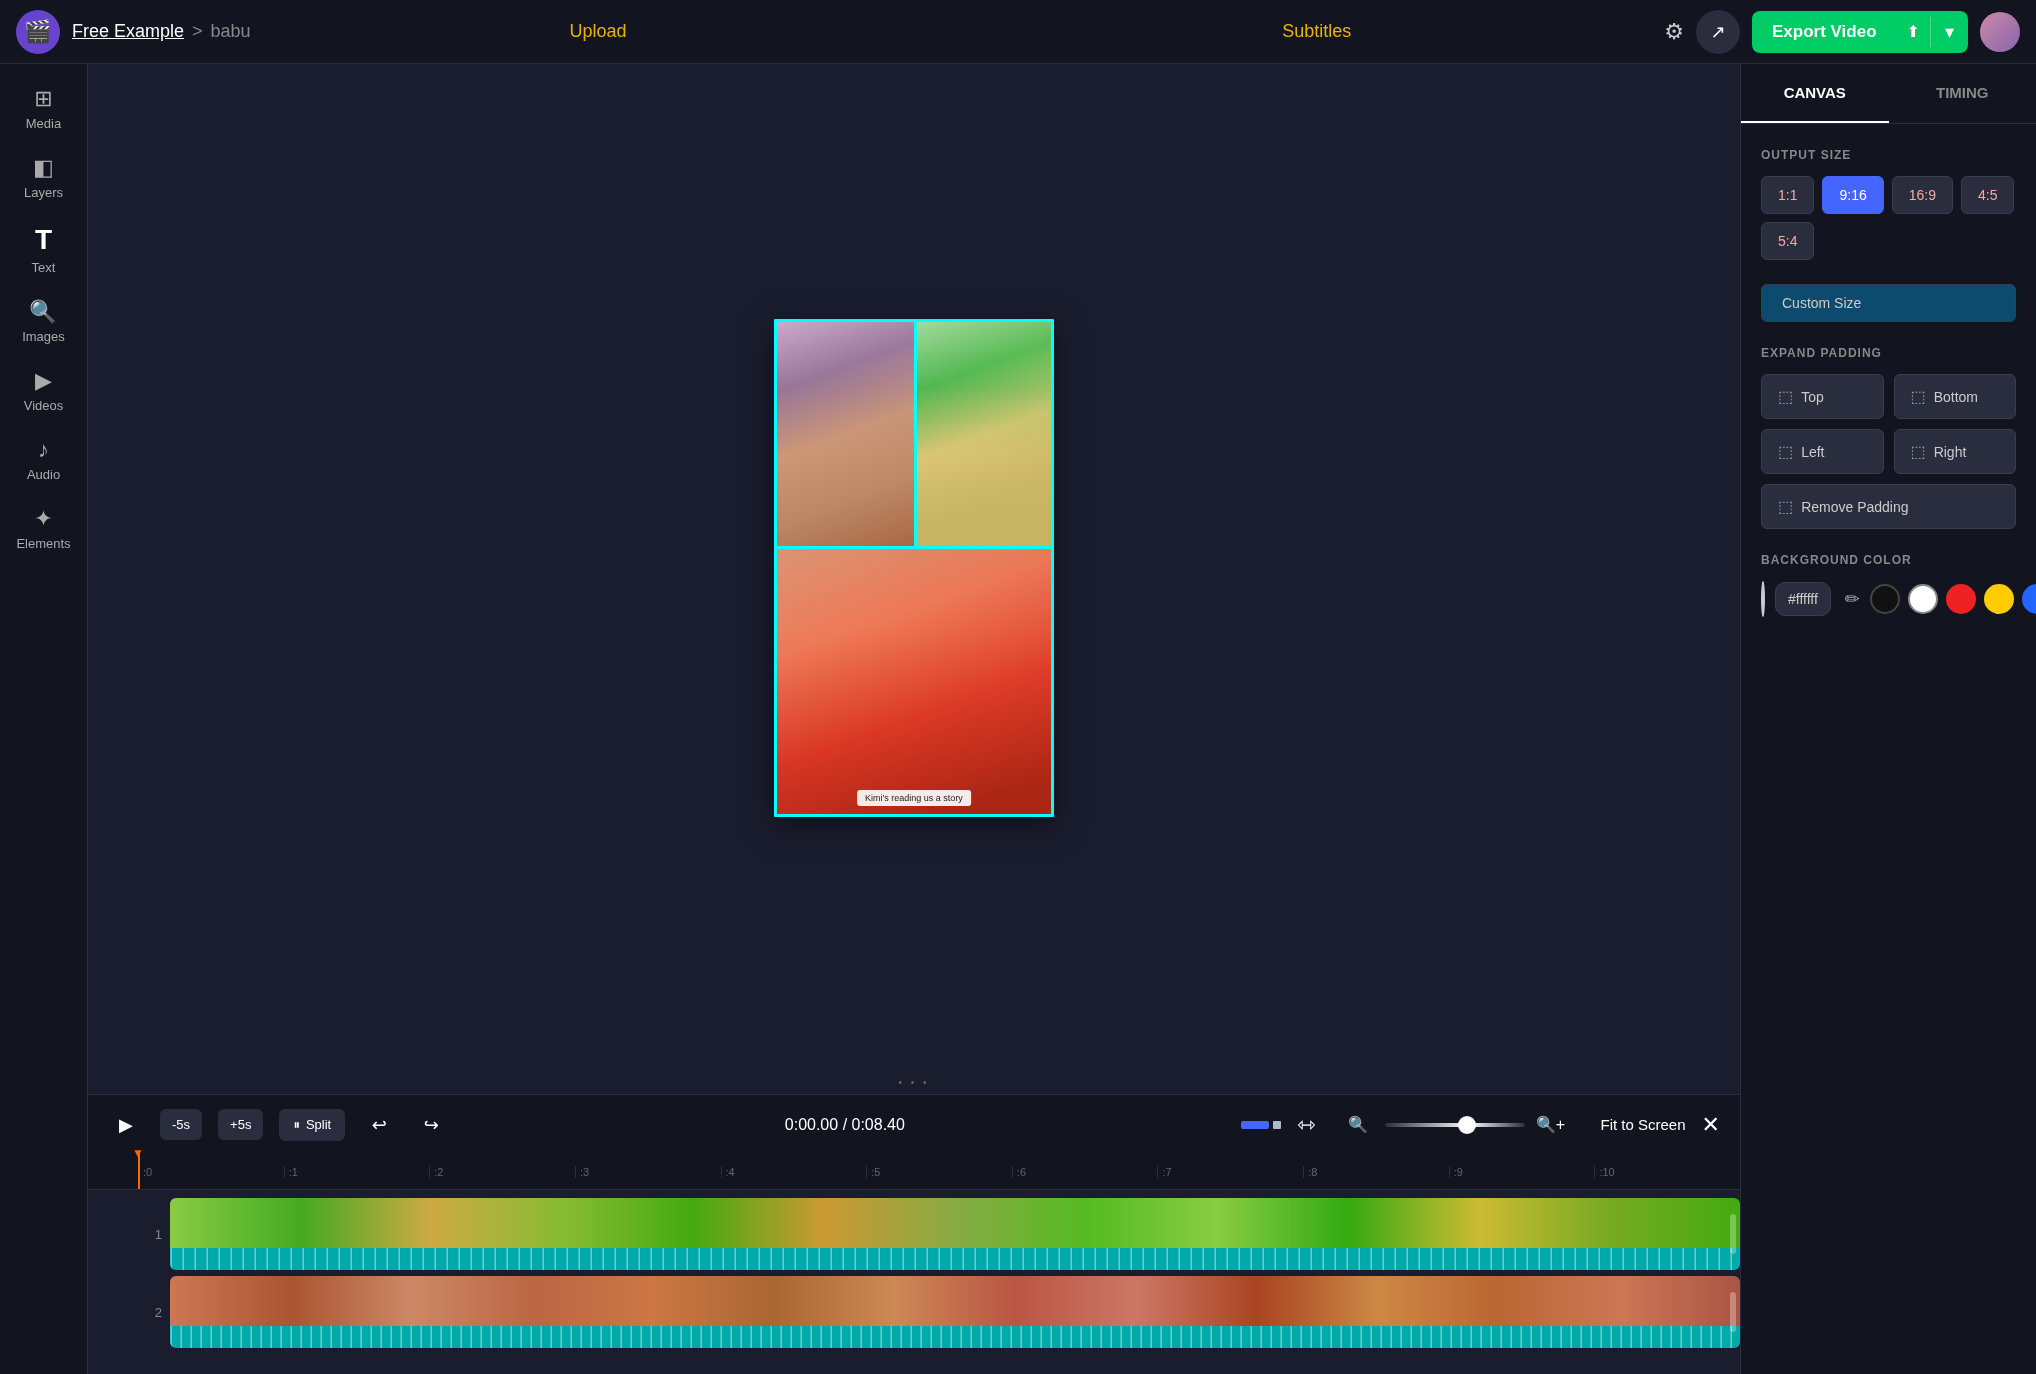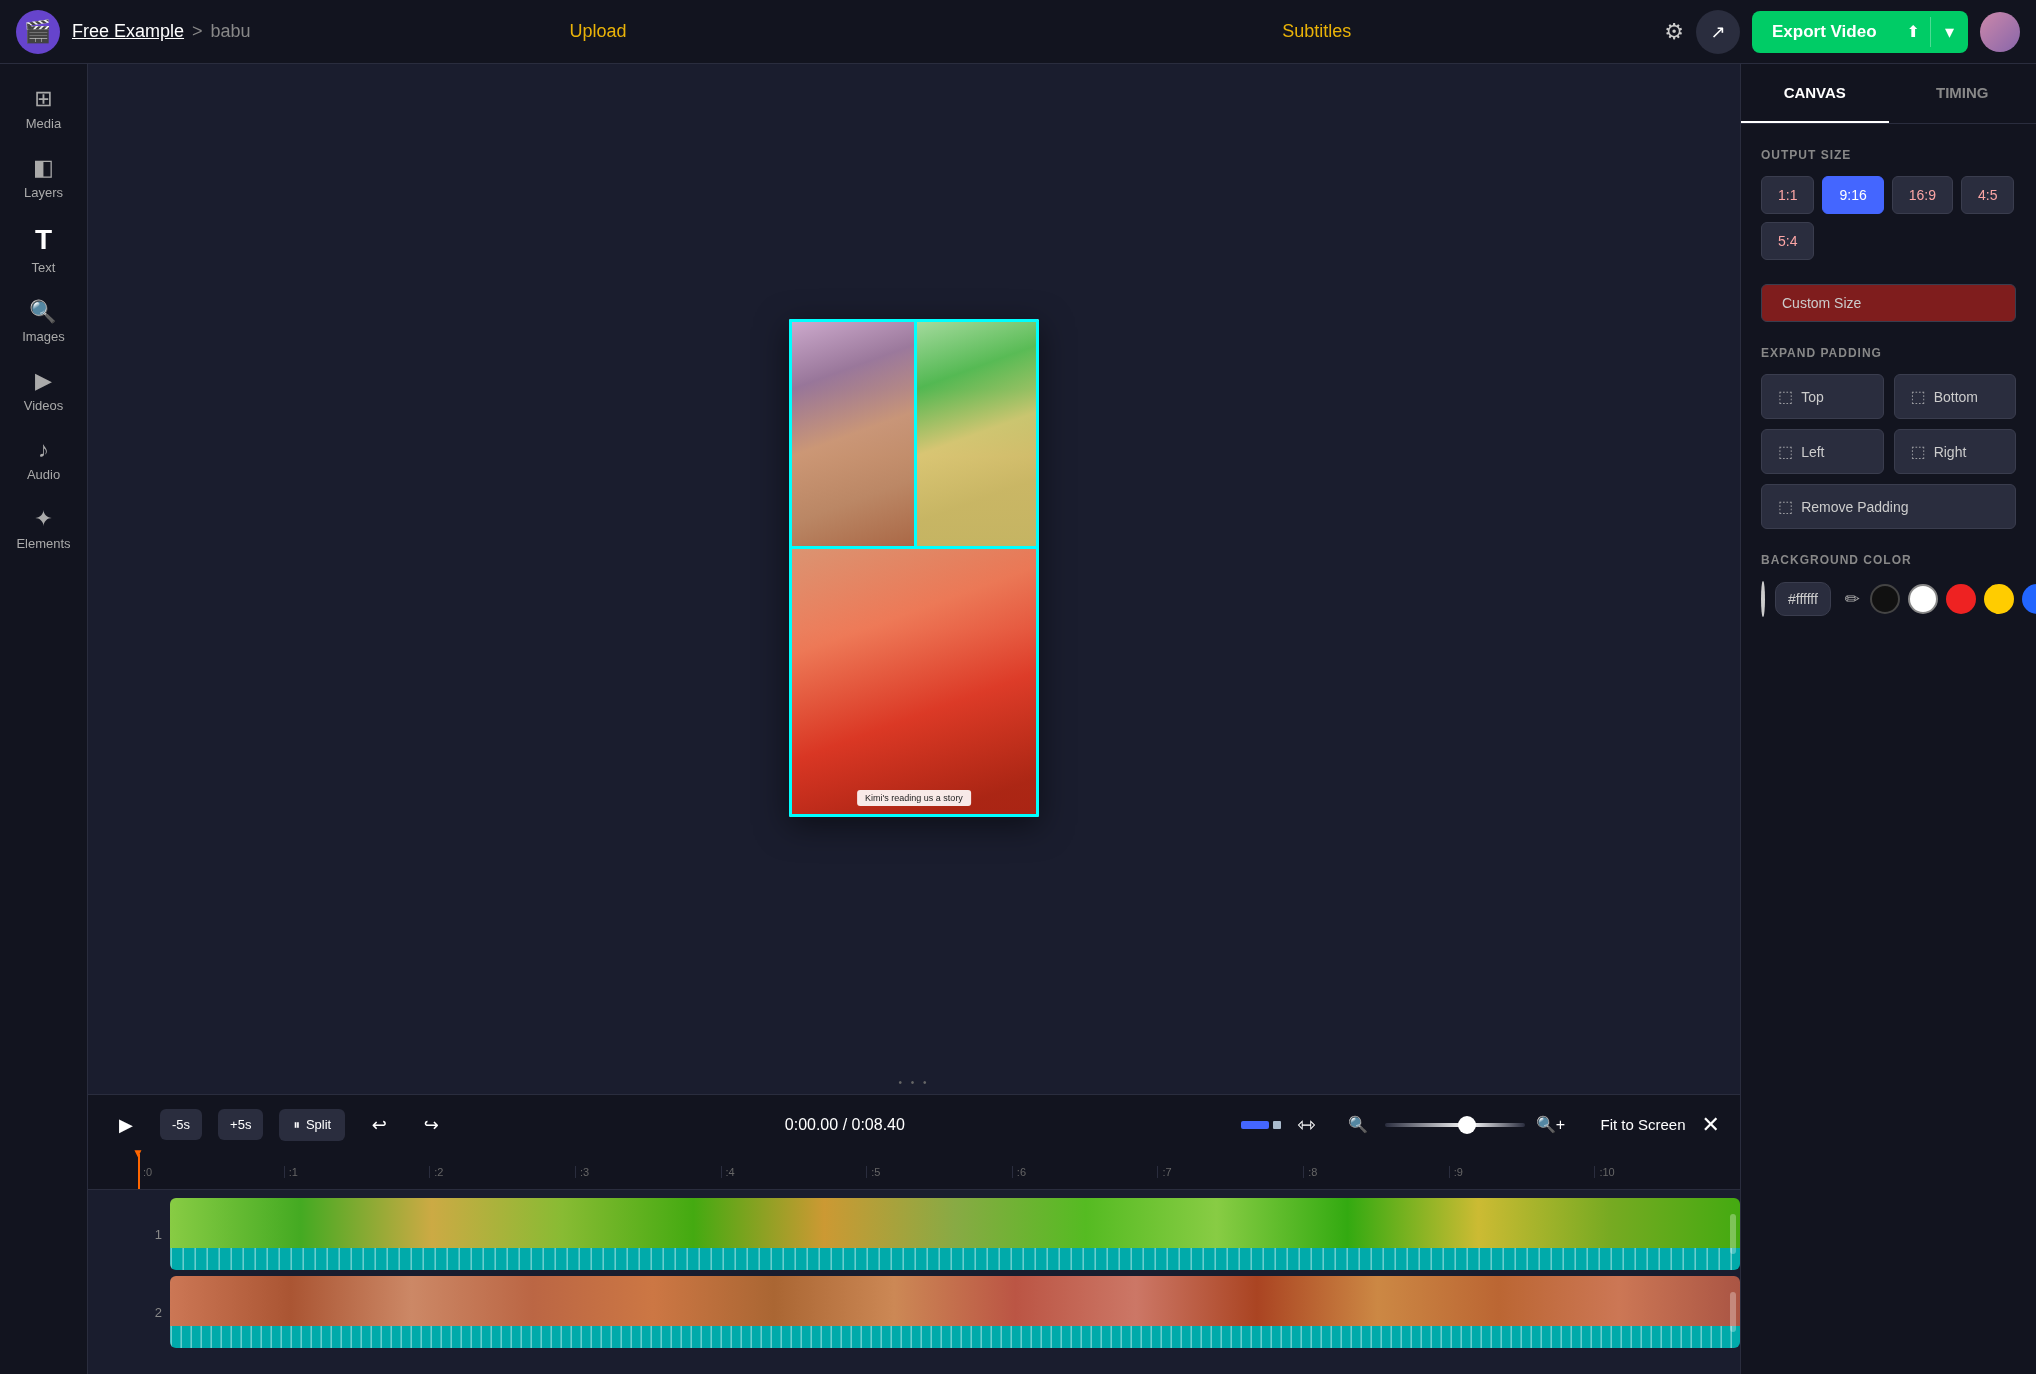--- a/index.html
+++ b/index.html
@@ -25,34 +25,34 @@
     .avatar-img { width: 100%; height: 100%; background: linear-gradient(135deg, #cc88aa, #8866aa); }
 
     
     .main { display: flex; height: calc(1374px - 64px); }
 
     
     .sidebar { width: 88px; background: #12141f; display: flex; flex-direction: column; align-items: center; padding: 12px 0; gap: 4px; border-right: 1px solid #2a2d3e; }
     .sidebar-item { display: flex; flex-direction: column; align-items: center; gap: 4px; padding: 10px 8px; border-radius: 8px; cursor: pointer; width: 80px; }
     .sidebar-item-icon { font-size: 22px; color: #aaa; }
     .sidebar-item-label { font-size: 13px; color: #aaa; }
-    .video-preview { width: 250px; height: 498px; background: #fff; position: relative; border-radius: 2px; box-shadow: 0 8px 32px rgba(0,0,0,0.5); overflow: hidden; }
+    .video-preview { width: 280px; height: 498px; background: #fff; position: relative; border-radius: 2px; box-shadow: 0 8px 32px rgba(0,0,0,0.5); overflow: hidden; }
     .caption-bar { position: absolute; bottom: 8px; left: 50%; transform: translateX(-50%); background: rgba(255,255,255,0.9); color: #222; font-size: 9px; padding: 3px 8px; border-radius: 3px; white-space: nowrap; }
 
     
     .right-panel { width: 296px; background: #12141f; border-left: 1px solid #2a2d3e; padding: 0; display: flex; flex-direction: column; }
     .panel-tabs { display: flex; border-bottom: 1px solid #2a2d3e; }
     .panel-tab { flex: 1; padding: 20px; text-align: center; font-size: 15px; font-weight: 600; color: #888; cursor: pointer; border-bottom: 2px solid transparent; }
     .panel-tab.active { color: #fff; border-bottom: 2px solid #fff; }
     .panel-content { padding: 24px 20px; flex: 1; overflow-y: auto; }
     .section-label { font-size: 12px; color: #888; letter-spacing: 1px; margin-bottom: 14px; font-weight: 600; }
     .size-options { display: flex; gap: 8px; flex-wrap: wrap; margin-bottom: 24px; }
     .size-btn { background: #2a2d3e; border: 1px solid #3a3d4e; color: #fca5a5; padding: 10px 16px; border-radius: 6px; font-size: 14px; cursor: pointer; }
     .size-btn.active { background: #4466ff; border-color: #4466ff; color: #fff; }
-    .size-btn-custom { background: #7f1d1d; border: 1px solid #3a3d4e; color: #ccc; padding: 10px 20px; border-radius: 6px; font-size: 14px; cursor: pointer; width: 100%; text-align: left; }
+    .size-btn-custom { background: #0c4a6e; border: 1px solid #3a3d4e; color: #ccc; padding: 10px 20px; border-radius: 6px; font-size: 14px; cursor: pointer; width: 100%; text-align: left; }
     .padding-grid { display: grid; grid-template-columns: 1fr 1fr; gap: 10px; margin-bottom: 24px; }
     .pad-btn { background: #2a2d3e; border: 1px solid #3a3d4e; color: #ccc; padding: 12px 16px; border-radius: 6px; font-size: 14px; cursor: pointer; display: flex; align-items: center; gap: 8px; }
     .pad-btn-full { background: #2a2d3e; border: 1px solid #3a3d4e; color: #ccc; padding: 12px 16px; border-radius: 6px; font-size: 14px; cursor: pointer; display: flex; align-items: center; gap: 8px; grid-column: 1 / -1; }
     .pad-icon { font-size: 16px; opacity: 0.7; }
     .color-row { display: flex; align-items: center; gap: 10px; }
     .color-swatch-main { width: 36px; height: 36px; border-radius: 50%; background: #fff; border: 2px solid #ccc; cursor: pointer; }
     .color-hex { background: #2a2d3e; border: 1px solid #3a3d4e; color: #ccc; padding: 8px 12px; border-radius: 10px; font-size: 14px; }
     .color-picker-icon { color: #aaa; font-size: 18px; cursor: pointer; margin-left: 4px; }
     .color-swatches { display: flex; gap: 8px; }
     .color-dot { width: 30px; height: 30px; border-radius: 50%; cursor: pointer; }

